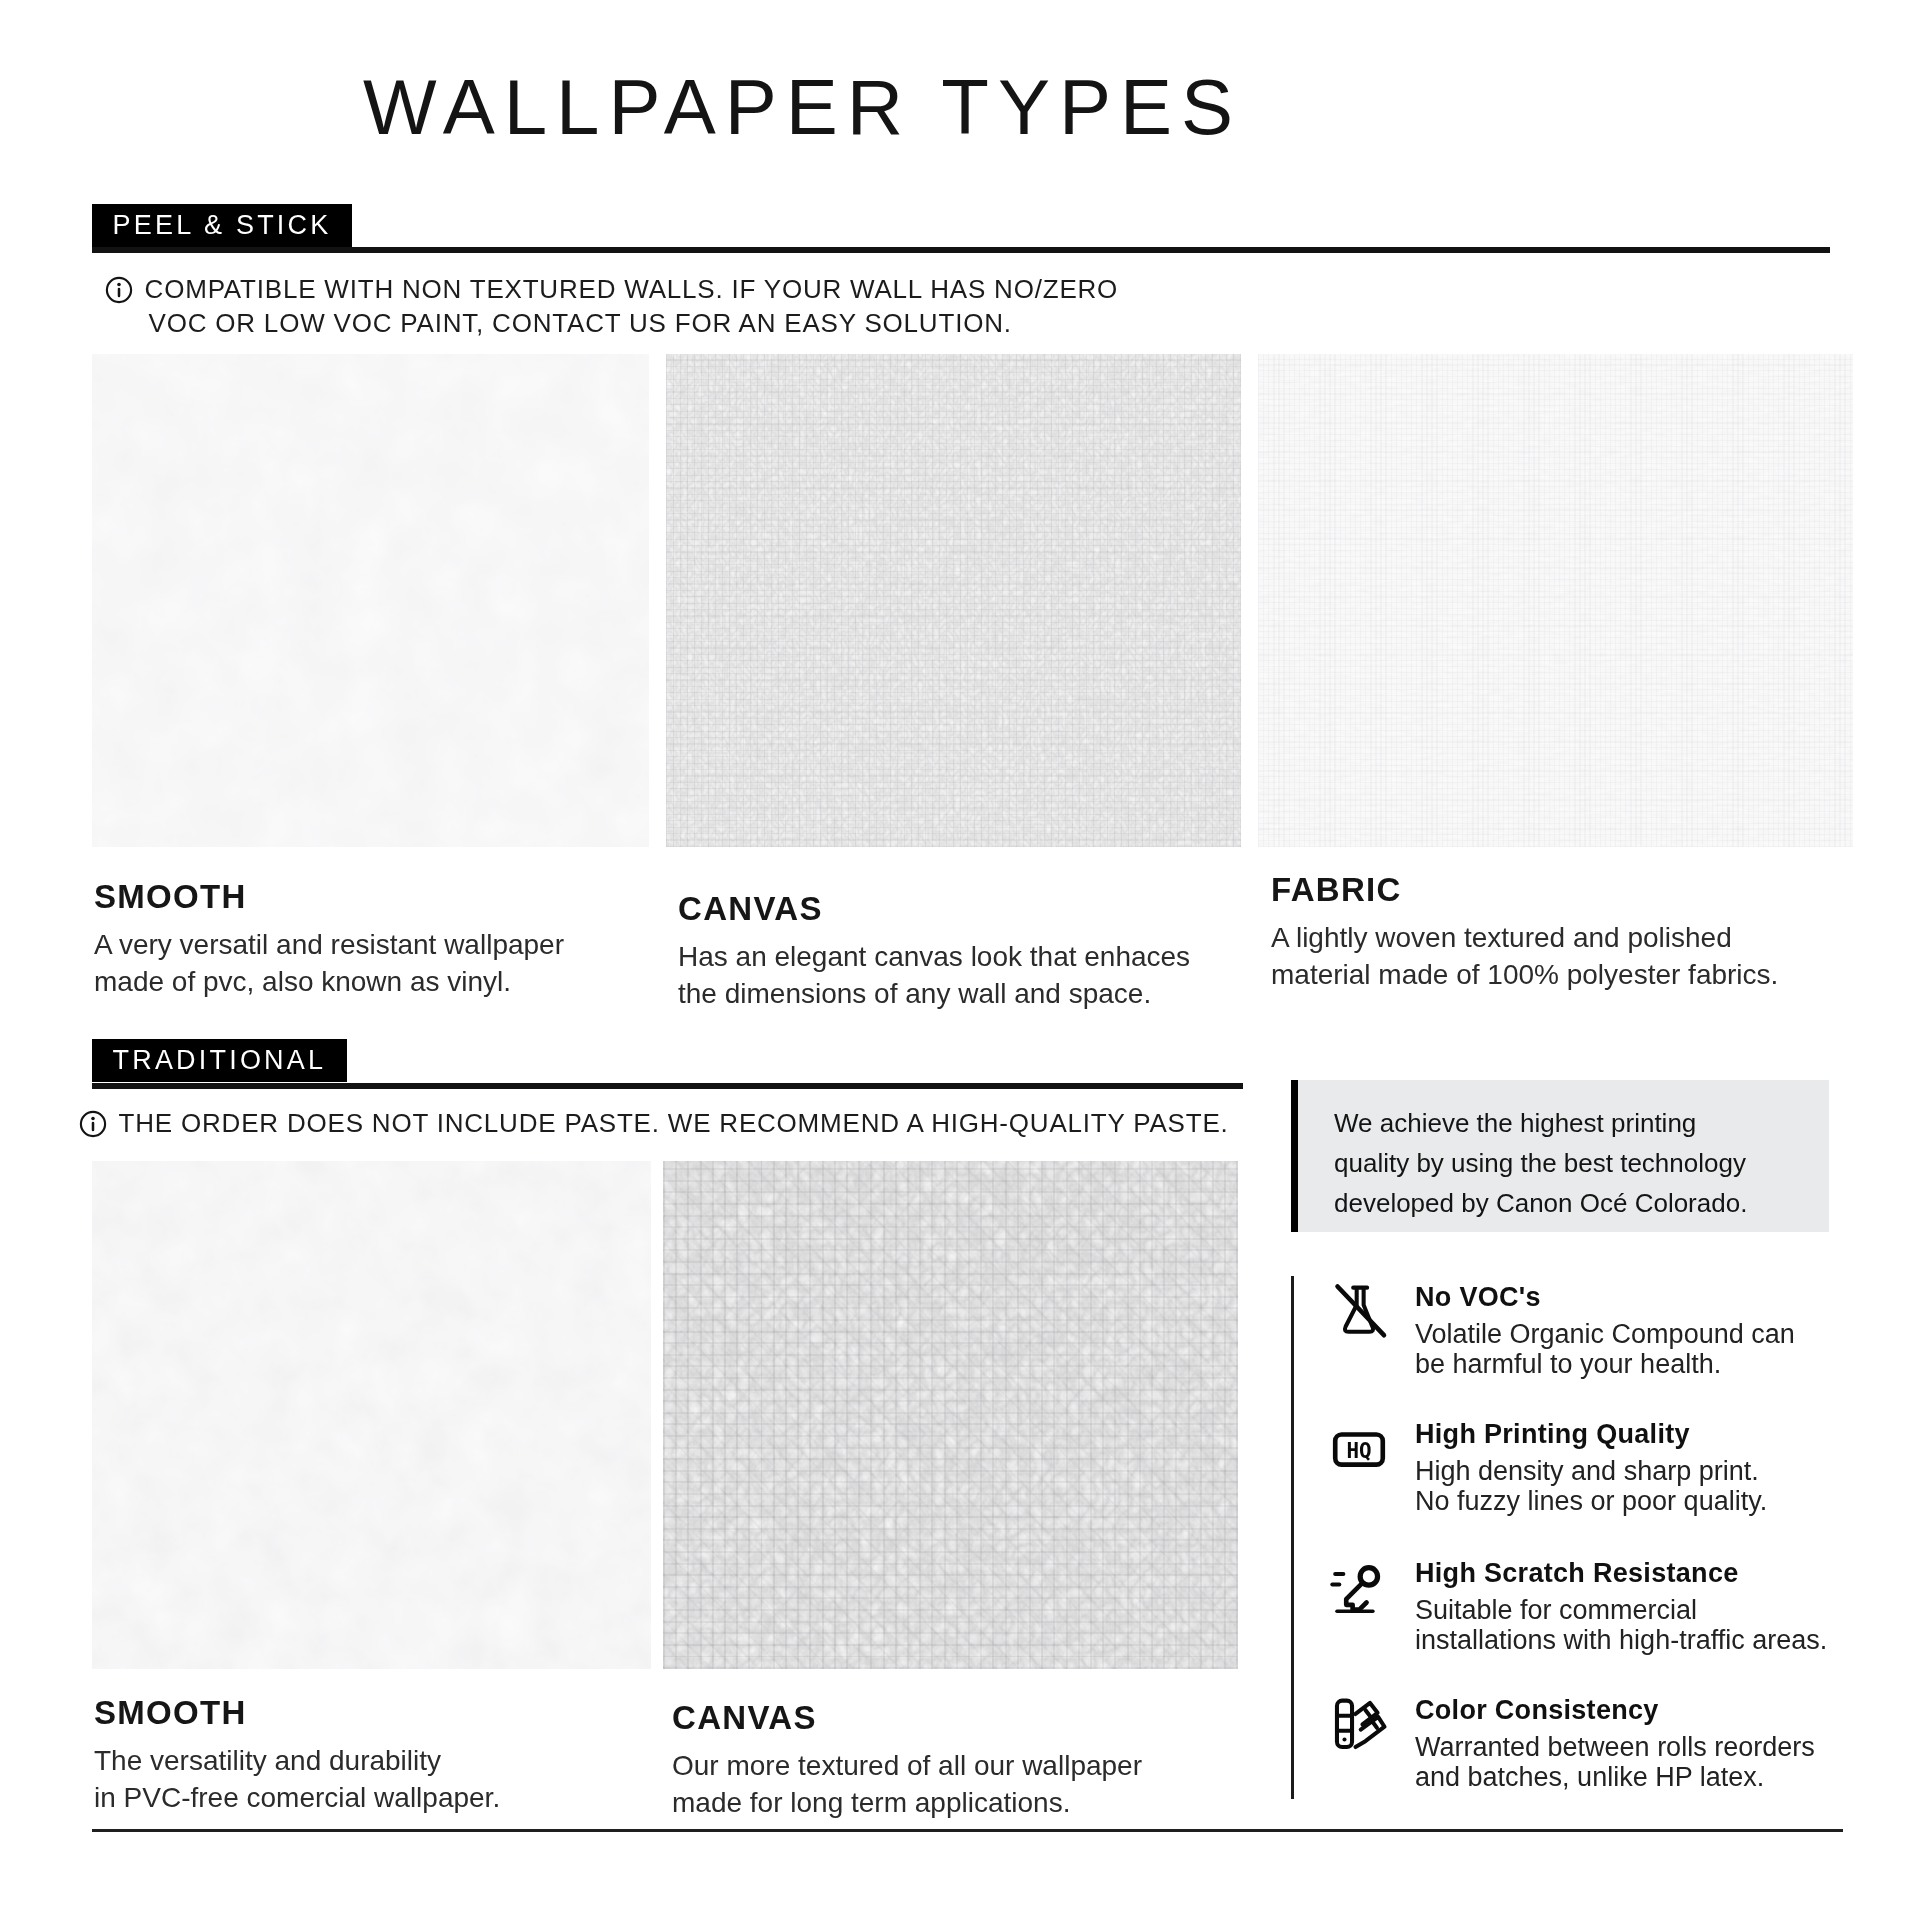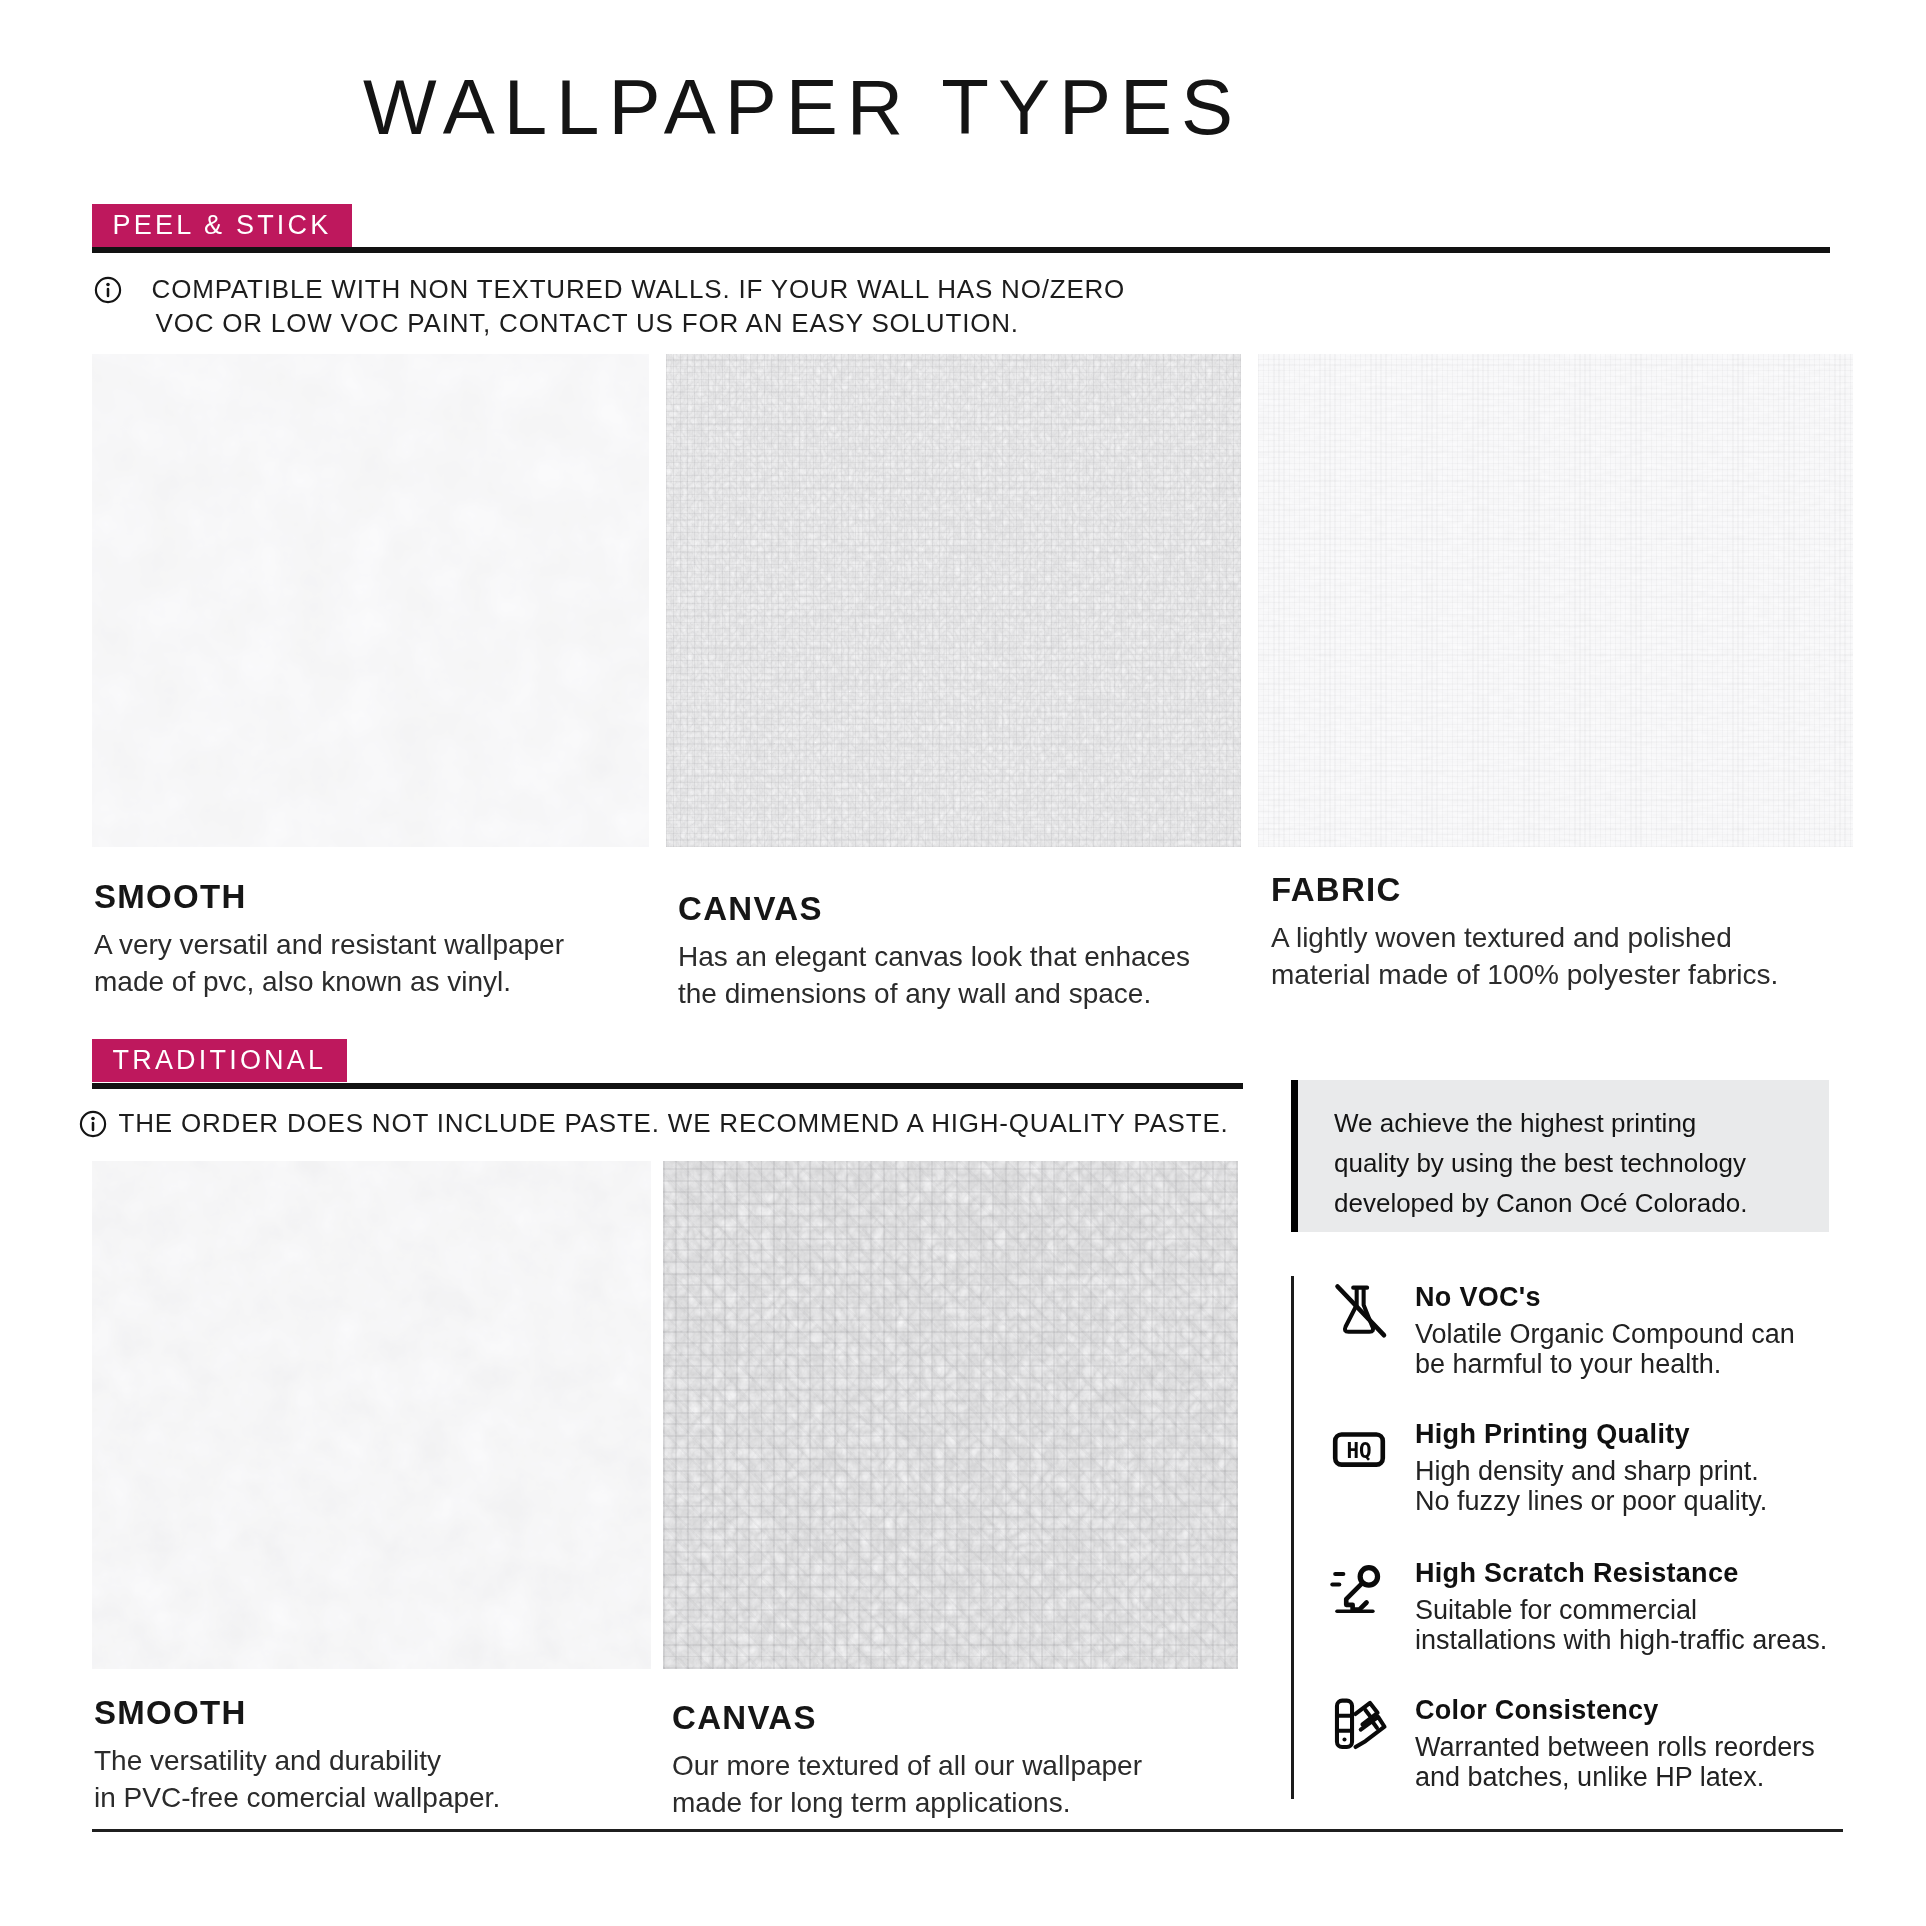--- a/index.html
+++ b/index.html
@@ -2,21 +2,21 @@
 <html style="font-size:10.3px"><head>
 <meta charset="utf-8">
 <style>
   html,body{margin:0;padding:0;background:#ffffff;}
   body{width:1926px;height:1926px;font-family:"Liberation Sans","DejaVu Sans",sans-serif;color:#1a1a1a;}
   .page{position:relative;width:1926px;height:1926px;background:#ffffff;overflow:hidden;}
 
   .title{position:absolute;left:0;top:62px;width:1605px;text-align:center;
          font-size:78px;font-weight:300;letter-spacing:9px;color:#141414;white-space:nowrap;}
 
-  .badge{position:absolute;background:#be185d;color:#ffffff;font-size:27px;font-weight:400;
+  .badge{position:absolute;background:#000000;color:#ffffff;font-size:27px;font-weight:400;
          letter-spacing:3.2px;padding:0 20.5px;height:43px;line-height:43px;white-space:nowrap;z-index:2;}
   .rule{position:absolute;background:#121212;height:5.8px;}
 
   .note{position:absolute;display:flex;align-items:flex-start;}
   .note .ni{flex:none;margin:3.9px 11.6px 0 0;}
   .note .nt{font-size:26px;line-height:34px;letter-spacing:0.8px;color:#1c1c1c;}
 
   .sw{position:absolute;background:#f6f6f6;overflow:hidden;}
   .sw svg{position:absolute;left:0;top:0;width:100%;height:100%;display:block;}
   .weave{position:absolute;left:0;top:0;right:0;bottom:0;}
@@ -106,21 +106,21 @@
         </feComponentTransfer>
       </filter>
     </defs>
   </svg>
 
   <div class="title">WALLPAPER TYPES</div>
 
   <div class="badge" style="left:92px;top:204px;">PEEL &amp; STICK</div>
   <div class="rule" style="left:92px;top:247px;width:1738px;"></div>
 
-  <div class="note" style="left:94px;top:272px;gap:18px;">
+  <div class="note" style="left:105px;top:272px;">
     <span class="ni">
       <svg width="28" height="28" viewBox="0 0 44 44">
         <circle cx="22" cy="22" r="19" fill="none" stroke="#141414" stroke-width="3.4"></circle>
         <circle cx="22" cy="13.5" r="2.8" fill="#141414"></circle>
         <rect x="20" y="18.5" width="4" height="15" rx="2" fill="#141414"></rect>
       </svg>
     </span>
     <span class="nt">
       <div>COMPATIBLE WITH NON TEXTURED WALLS. IF YOUR WALL HAS NO/ZERO</div>
       <div style="margin-left:3.9px;">VOC OR LOW VOC PAINT, CONTACT US FOR AN EASY SOLUTION.</div>

